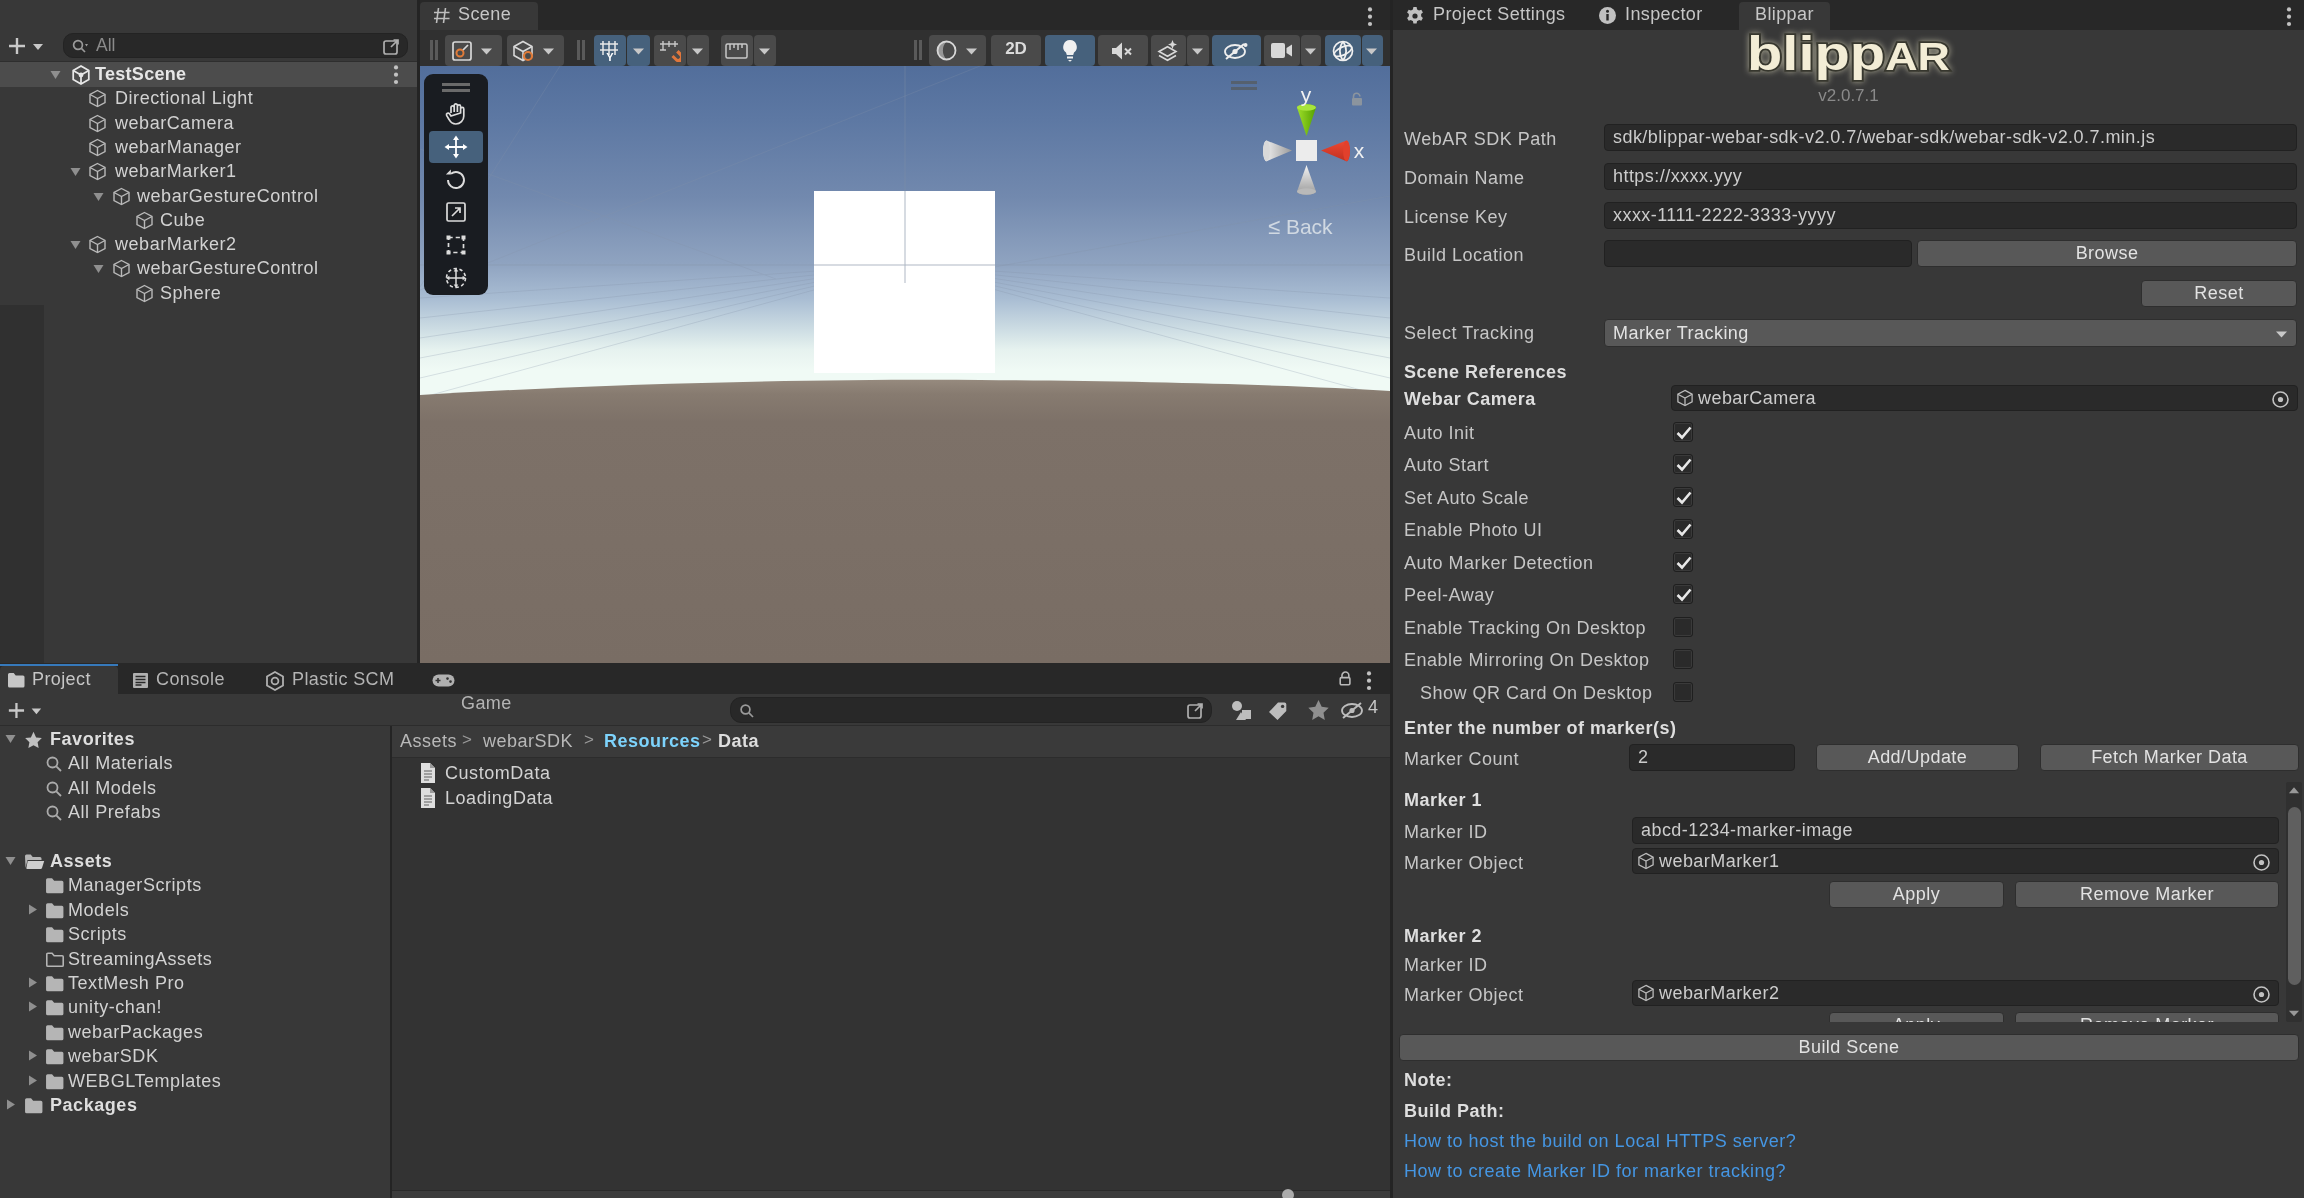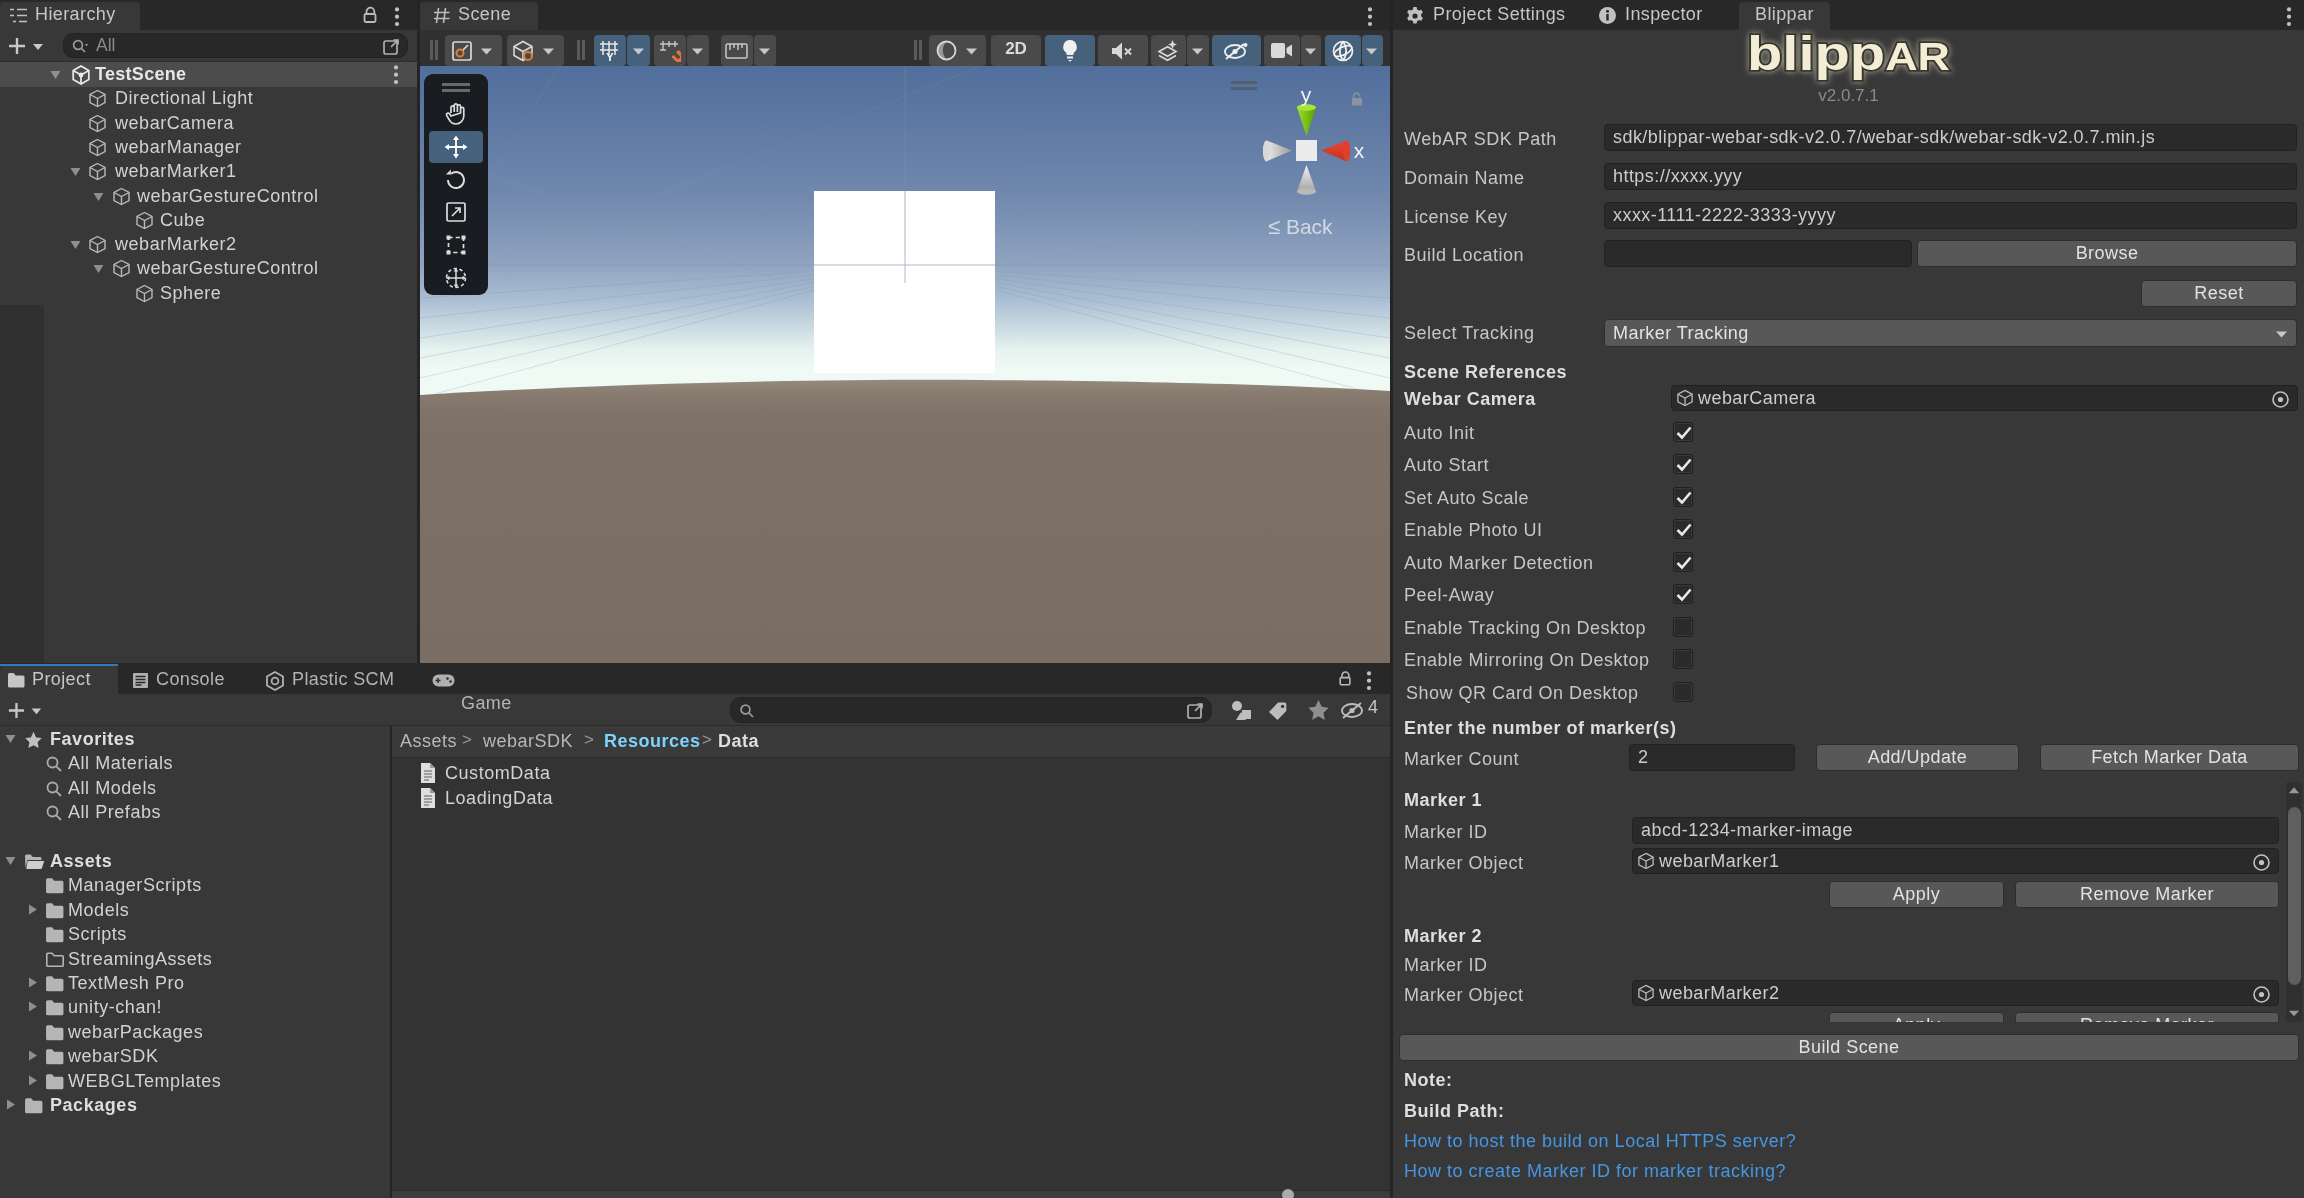--- a/index.html
+++ b/index.html
@@ -16,40 +16,20 @@
   .btn { position:absolute; background:#585858; border:1px solid #2e2e2e; border-radius:4px;
     color:#e2e2e2; font-size:18px; letter-spacing:0.45px; text-align:center; }
   .lbl { position:absolute; color:#c6c6c6; font-size:18px; letter-spacing:0.5px; white-space:nowrap; }
   .hdr { position:absolute; color:#dedede; font-size:18px; letter-spacing:0.5px; font-weight:bold; white-space:nowrap; }
   svg { display:block; }
 </style>
 </head>
 <body>
 
 <div class="panel" id="hier" style="left:0; top:0; width:417px; height:663px;">
-  <div class="tabbar">
-    <div class="tab" style="left:0; width:140px;"></div>
-    <svg style="position:absolute;left:9px;top:7px;" width="19" height="17" viewBox="0 0 19 17">
-      <g stroke="#c0c0c0" stroke-width="1.7" fill="none">
-        <path d="M1 2.5h4 M8 2.5h10 M1 8.5h4 M8 8.5h10 M4 14.5h3 M10 14.5h8"></path>
-      </g>
-    </svg>
-    <span class="tabtext" style="position:absolute;left:35px;top:4px;">Hierarchy</span>
-    <svg style="position:absolute;left:362px;top:6px;" width="17" height="18" viewBox="0 0 17 18">
-      <path d="M4.5 8 V5.6 a3.9 3.9 0 0 1 7.8 0 V7.2" fill="none" stroke="#b9b9b9" stroke-width="1.8"></path>
-      <rect x="2.5" y="8" width="11" height="8" rx="1.4" fill="none" stroke="#b9b9b9" stroke-width="1.8"></rect>
-    </svg>
-    <svg style="position:absolute;left:394px;top:6px;" width="6" height="22" viewBox="0 0 6 22">
-        <g fill="#c2c2c2">
-          <circle cx="3" cy="3.4" r="2.1"></circle>
-          <circle cx="3" cy="10.7" r="2.1"></circle>
-          <circle cx="3" cy="18" r="2.1"></circle>
-        </g>
-      </svg>
-  </div>
 
   <div style="position:absolute;left:0;top:30px;width:100%;height:32px;border-bottom:1px solid #2e2e2e;">
     <svg style="position:absolute;left:7px;top:6px;" width="38" height="20" viewBox="0 0 38 20">
       <path d="M10 2v16 M2 10h16" stroke="#c8c8c8" stroke-width="2.4"></path>
       <path d="M26 8 l5 6 5-6 z" fill="#c8c8c8"></path>
     </svg>
     <div style="position:absolute;left:63px;top:3px;width:345px;height:25px;background:#282828;border:1px solid #232323;border-radius:10px;">
       <svg style="position:absolute;left:7px;top:4px;" width="18" height="17" viewBox="0 0 18 17">
         <circle cx="7" cy="7" r="4.4" fill="none" stroke="#9a9a9a" stroke-width="1.7"></circle>
         <path d="M10.4 10.4 L14 14" stroke="#9a9a9a" stroke-width="1.7"></path>
@@ -884,21 +864,21 @@
       <div class="lbl" style="left:11px;top:555.25px;">Peel-Away</div>
       <div style="position:absolute;left:280px;top:554.25px;width:20px;height:20px;background:#2a2a2a;border:1px solid #1f1f1f;border-radius:3px;box-shadow:inset 0 0 0 1px #3a3a3a;">
         <svg width="16" height="14" viewBox="0 0 16 14" style="position:absolute;left:2px;top:3px;">
           <path d="M1.5 7 L6 11.5 L14.5 1.5" fill="none" stroke="#e8e8e8" stroke-width="2.6"></path>
         </svg>
       </div>
       <div class="lbl" style="left:11px;top:587.7px;">Enable Tracking On Desktop</div>
       <div style="position:absolute;left:280px;top:586.7px;width:20px;height:20px;background:#2a2a2a;border:1px solid #1f1f1f;border-radius:3px;box-shadow:inset 0 0 0 1px #3a3a3a;"></div>
       <div class="lbl" style="left:11px;top:620.1500000000001px;">Enable Mirroring On Desktop</div>
       <div style="position:absolute;left:280px;top:619.1500000000001px;width:20px;height:20px;background:#2a2a2a;border:1px solid #1f1f1f;border-radius:3px;box-shadow:inset 0 0 0 1px #3a3a3a;"></div>
-      <div class="lbl" style="left:13px;top:652.6px;">Show QR Card On Desktop</div>
+      <div class="lbl" style="left:27px;top:652.6px;">Show QR Card On Desktop</div>
       <div style="position:absolute;left:280px;top:651.6px;width:20px;height:20px;background:#2a2a2a;border:1px solid #1f1f1f;border-radius:3px;box-shadow:inset 0 0 0 1px #3a3a3a;"></div>
       <div class="hdr" style="left:11px;top:688px;">Enter the number of marker(s)</div>
       <div class="lbl" style="left:11px;top:719px;">Marker Count</div>
       <div class="field" style="left:236px;top:714px;width:166px;height:27px;">2</div>
       <div class="btn" style="left:423px;top:714px;width:203px;height:27px;line-height:25px;">Add/Update</div>
       <div class="btn" style="left:647px;top:714px;width:259px;height:27px;line-height:25px;">Fetch Marker Data</div>
       <div class="hdr" style="left:11px;top:760px;">Marker 1</div>
       <div class="lbl" style="left:11px;top:792px;">Marker ID</div>
       <div class="field" style="left:239px;top:787px;width:647px;height:27px;">abcd-1234-marker-image</div>
       <div class="lbl" style="left:11px;top:823px;">Marker Object</div>

